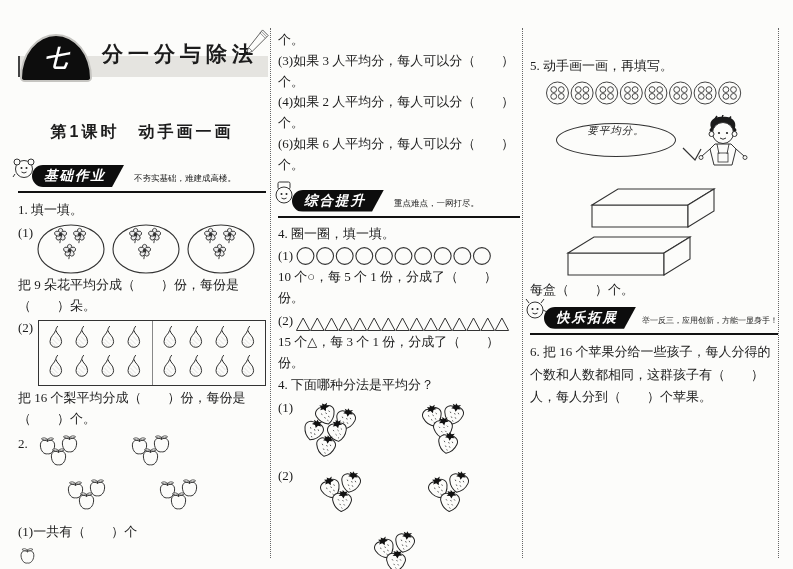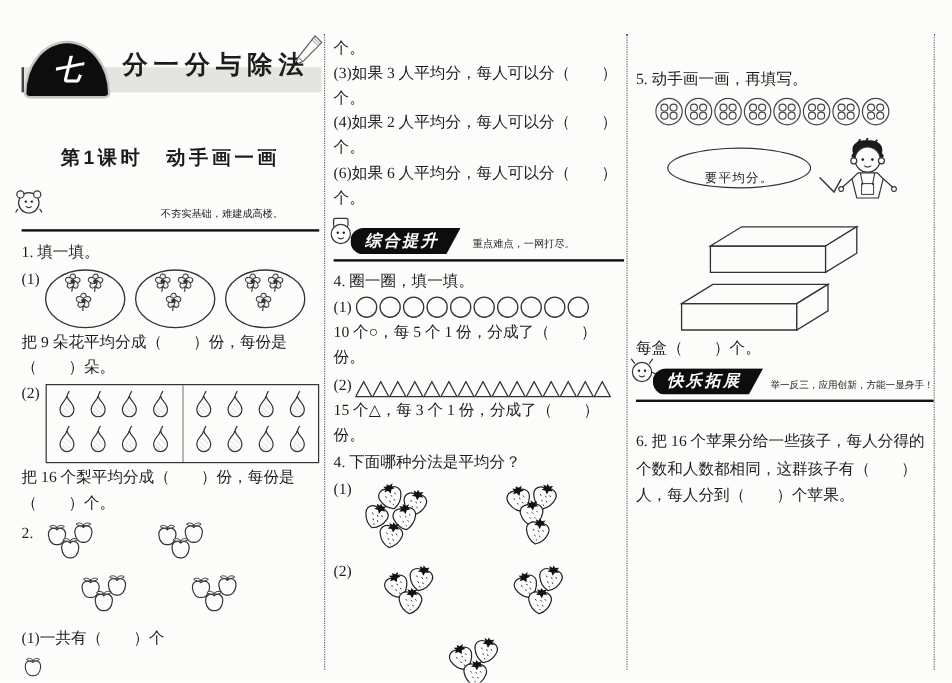--- a/index.html
+++ b/index.html
@@ -49,27 +49,27 @@
   .pear-cell.first{border-right:1.2px solid #888;}
 
   .apple-field{position:relative;width:218px;height:88px;}
   .apple-cluster{position:absolute;}
 
   .straw1{margin:2px 0 4px 2px;}
   .straw2{margin:2px 0 0 2px;}
 
   .bubble-row{position:relative;height:76px;margin-top:6px;}
   .bubble{position:absolute;left:26px;top:12px;width:118px;height:32px;border:1.3px solid #333;
-          border-radius:50%;background:#fcfcfa;display:flex;align-items:flex-end;justify-content:center;
-          font-size:10.5px;letter-spacing:1px;}
+          border-radius:50%;background:#fcfcfa;display:flex;align-items:flex-start;justify-content:center;
+          font-size:10.5px;letter-spacing:1px;font-style:italic;}
   .bubble-tail{position:absolute;left:150px;top:36px;}
   .boy{position:absolute;left:166px;top:4px;}
   .boxes{margin:0 0 2px 28px;}
   .answer-line{font-size:13px;margin-top:2px;}
-  .q6{font-size:13px;line-height:1.75;margin-top:22px;}
+  .q6{font-size:13px;line-height:1.75;margin-top:6px;}
   .col3-pad{height:28px;}
   .cont{margin-top:2px;}
 </style>
 </head>
 <body>
 
 <div class="page">
 
   <div class="sep" style="left:270px"></div>
   <div class="sep" style="left:522px"></div>
@@ -100,20 +100,23 @@
         <svg width="24" height="26" viewBox="0 0 24 26">
           <circle cx="12" cy="14" r="8.5" fill="#fcfcfa" stroke="#333" stroke-width="1"></circle>
           <circle cx="5" cy="7" r="3" fill="#fcfcfa" stroke="#333" stroke-width="1"></circle>
           <circle cx="19" cy="7" r="3" fill="#fcfcfa" stroke="#333" stroke-width="1"></circle>
           <circle cx="9.5" cy="13" r="1" fill="#222"></circle>
             <circle cx="14.5" cy="13" r="1" fill="#222"></circle>
           <path d="M9.5 17 Q12 19 14.5 17" stroke="#333" fill="none"></path>
           <path d="M3 19 l-2 3 M21 19 l2 3" stroke="#333" fill="none"></path>
         </svg>
       </span>
+      <div class="banner">
+        <span>基础作业</span>
+      </div>
       <span class="slogan">不夯实基础，难建成高楼。</span>
     </div>
 
     <div class="line" style="margin-top:7px">1. 填一填。</div>
 
     <div class="part-row">
       <span class="plabel">(1)</span>
       <span class="figs-inline" id="fig-flower-ovals">
           <svg class="fig" width="70" height="52" viewBox="0 0 70 52">
             <ellipse cx="35" cy="26" rx="33" ry="24" fill="none" stroke="#333" stroke-width="1.1"></ellipse>

